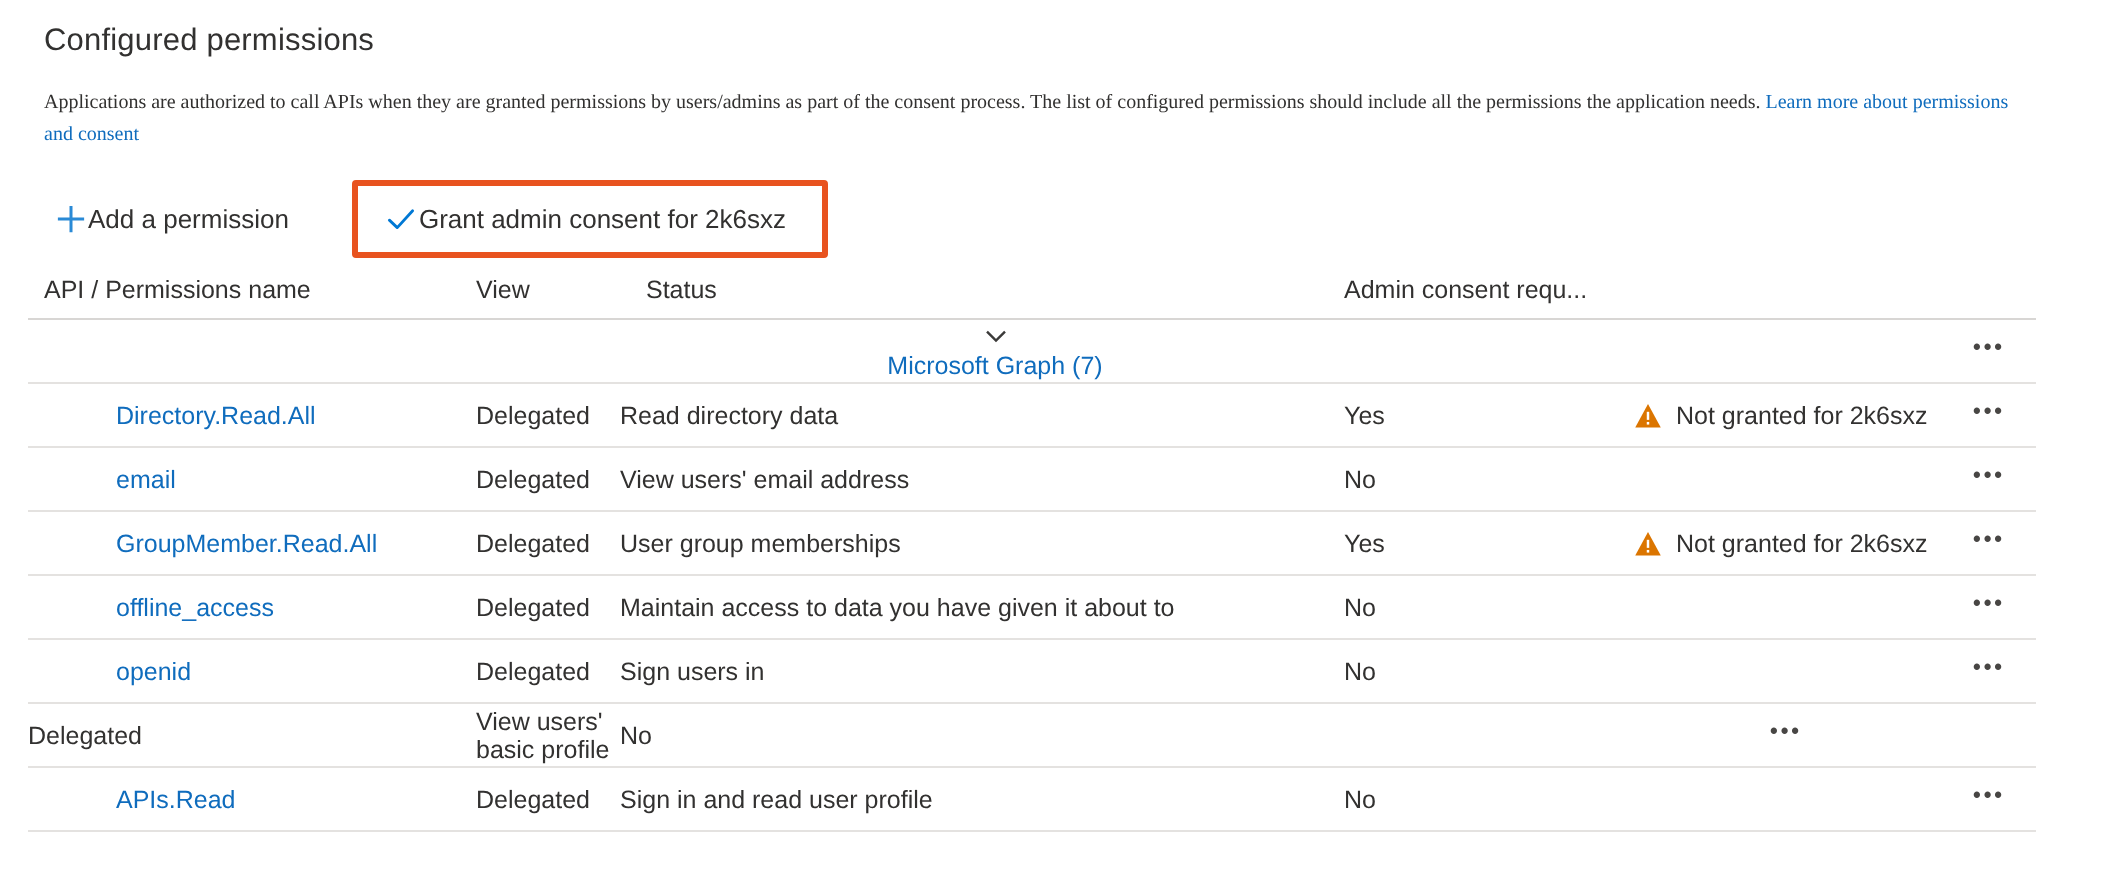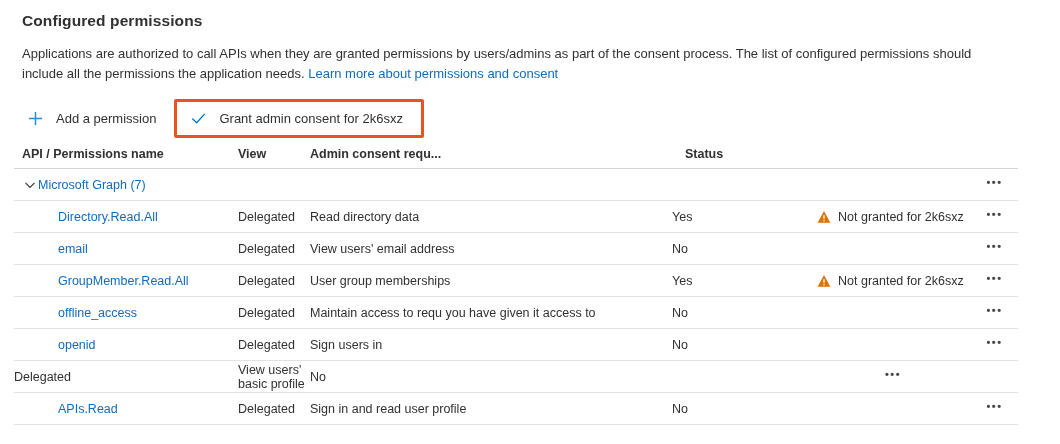--- a/index.html
+++ b/index.html
@@ -8,63 +8,64 @@
     width: 1060px; height: 444px;
     font-family: "Liberation Sans", "DejaVu Sans", sans-serif;
     color: #323130;
     overflow: hidden;
     position: relative;
   }
   .page { padding: 12px 22px 0 22px; }
 
   h2.page-title {
     font-size: 15.5px;
-    font-weight: 700;
+    font-weight: 400;
     color: #323130;
     letter-spacing: 0.1px;
     margin-bottom: 14px;
   }
   .description {
-    font-size: 13px;
+    font-size: 10px;
     line-height: 1.55;
     max-width: 990px;
     color: #323130;
+    font-family: Liberation Serif, serif;
   }
   .description a {
     color: #0f6cbd;
     text-decoration: none;
     cursor: pointer;
   }
 
   
   .toolbar {
     display: flex;
     align-items: center;
     margin-top: 14px;
     margin-left: -2px;
     height: 40px;
   }
   .tb-button {
     display: flex;
     align-items: flex-start;
-    gap: 13px;
+    gap: 1px;
     background: transparent;
     border: none;
     font-family: inherit;
     font-size: 13px;
     color: #323130;
     cursor: pointer;
     padding: 6px 8px;
     white-space: nowrap;
   }
   .icon-16 { width: 15px; height: 15px; display: inline-flex; flex: none; }
   .highlight-box {
     border: 3px solid #E8531F;
     border-radius: 2px;
-    margin-left: 10px;
+    margin-left: 24px;
     padding: 3px 10px 3px 6px;
     display: flex;
     align-items: center;
   }
 
   
   .perm-table {
     margin: 2px 20px 0 14px;
     width: 1004px;
     font-size: 12.5px;
@@ -72,21 +73,21 @@
   .t-row {
     display: grid;
     grid-template-columns: 224px 72px 362px 143px 156px 1fr;
     align-items: center;
     height: 32px;
     border-bottom: 1px solid #e4e2e0;
   }
   .t-row.header {
     height: 29px;
     border-bottom: 1px solid #d8d6d4;
-    font-weight: 700;
+    font-weight: 400;
   }
   .t-row.header .cell { white-space: nowrap; overflow: hidden; }
   .cell { padding-left: 0; }
   .cell.name-h { padding-left: 8px; }
   .cell.status-h { padding-left: 13px; }
   .group-name {
     display: flex; align-items: center;
     padding-left: 10px;
     gap: 2px;
   }
@@ -144,27 +145,27 @@
     </div>
   </div>
 
 </div>
 
 <div class="perm-table">
 
   <div class="t-row header">
     <div class="cell name-h">API / Permissions name</div>
     <div class="cell">View</div>
+    <div class="cell status-h">Status</div>
     <div class="cell">Admin consent requ...</div>
-    <div class="cell status-h">Status</div>
     <div class="cell"></div>
   </div>
 
   <div class="t-row">
-    <div class="group-name" style="grid-column: 1 / span 5;">
+    <div class="group-name" style="grid-column: 1 / span 5; flex-direction: column;">
       <span class="chev">
         <svg viewBox="0 0 12 12" width="12" height="12">
             <path d="M1.5 3.8 L6 8.3 L10.5 3.8" stroke="#3b3a39" stroke-width="1.2" fill="none"></path>
           </svg>
       </span>
       <a class="link">Microsoft Graph (7)</a>
     </div>
     <div class="actions-cell">
       <button class="more-btn">•••</button>
     </div>
@@ -211,21 +212,21 @@
           </svg>
       </span>
       <span>Not granted for 2k6sxz</span>
     </div>
     <div class="actions-cell"><button class="more-btn">•••</button></div>
   </div>
 
   <div class="t-row">
     <div class="cell row-name"><a class="link">offline_access</a></div>
     <div class="cell">Delegated</div>
-    <div class="cell">Maintain access to requ you have given it access to</div>
+    <div class="cell">Maintain access to data you have given it about to</div>
     <div class="cell">No</div>
     <div class="status-cell"></div>
     <div class="actions-cell"><button class="more-btn">•••</button></div>
   </div>
 
   <div class="t-row">
     <div class="cell row-name"><a class="link">openid</a></div>
     <div class="cell">Delegated</div>
     <div class="cell">Sign users in</div>
     <div class="cell">No</div>

